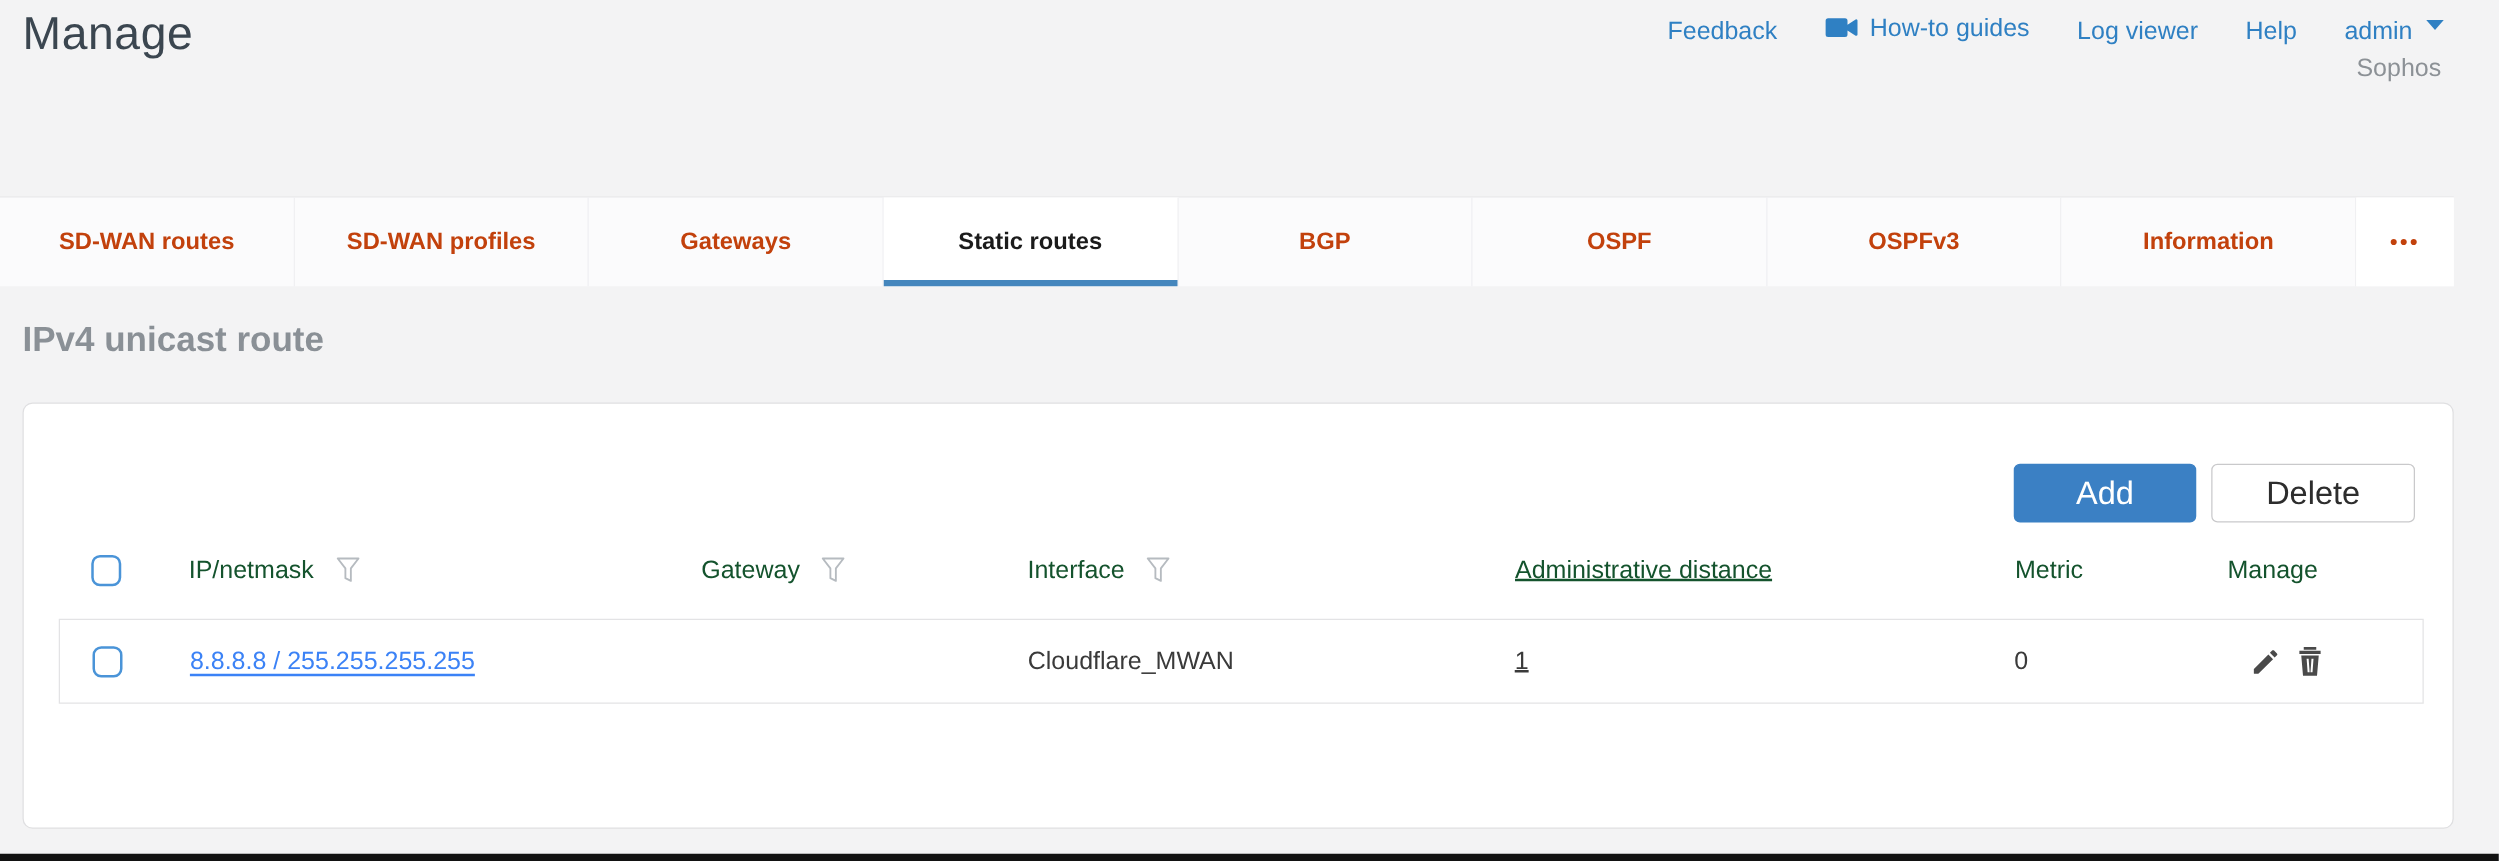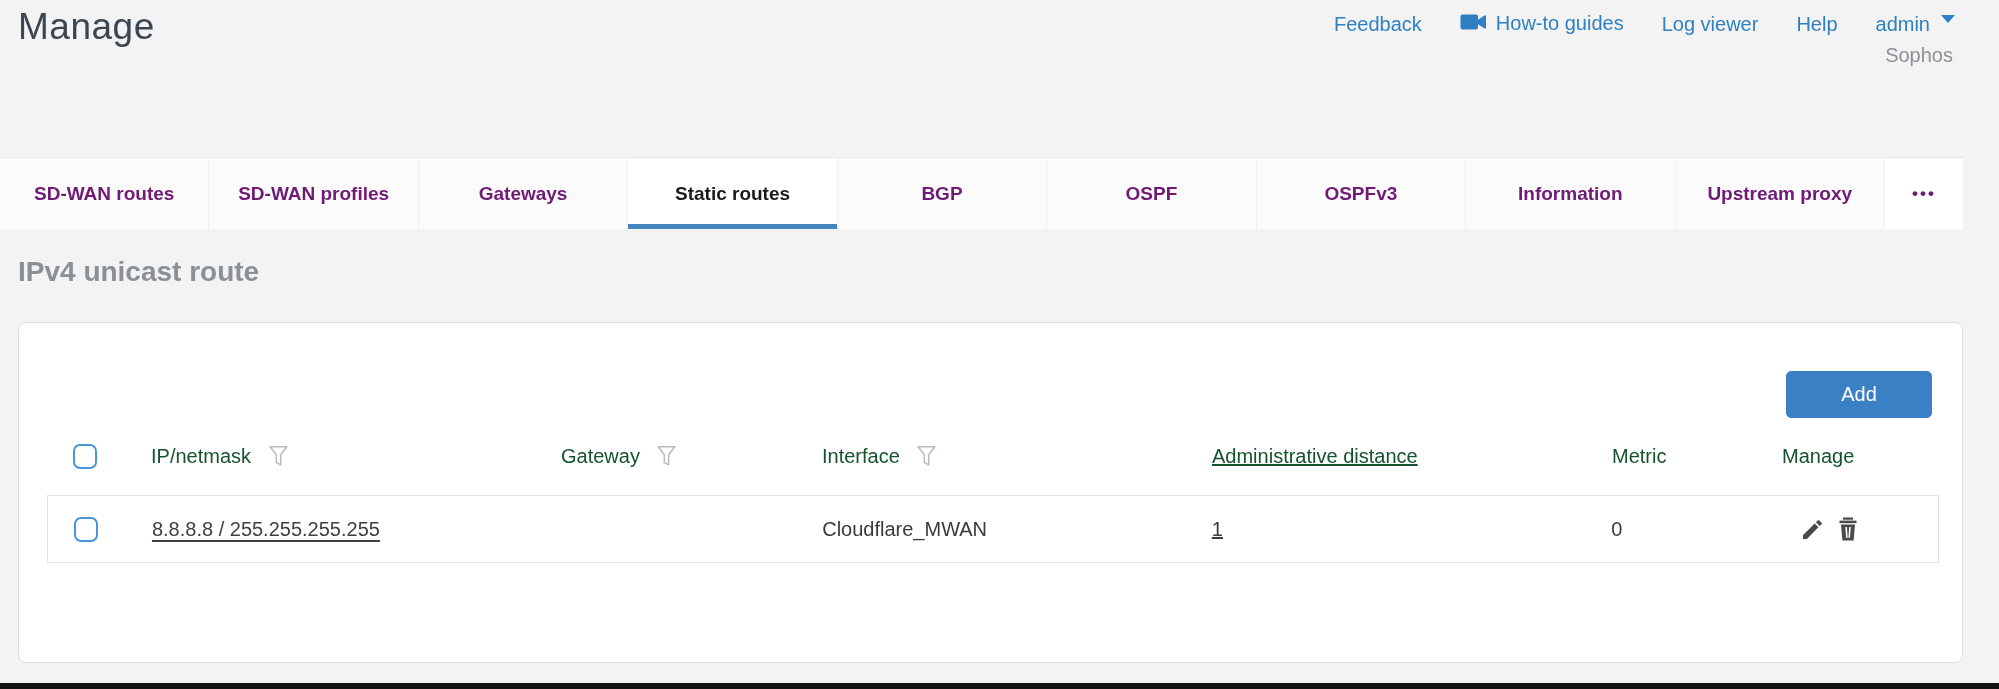--- a/index.html
+++ b/index.html
@@ -35,21 +35,21 @@
   }
 
   
   .tab-bar {
     position:absolute; top:157px; left:0; width:1963px; height:72px;
     background:#fbfbfc; border-top:1px solid #e7e7e9;
     display:flex; align-items:stretch;
   }
   .tab {
     flex:1 1 0; display:flex; align-items:center; justify-content:center;
-    font-size:19px; font-weight:bold; color:#701a75;
+    font-size:19px; font-weight:bold; color:#c2410c;
     border-right:1px solid #f0f0f2; position:relative; cursor:pointer;
     white-space:nowrap;
   }
   .tab.active { background:#ffffff; color:#1b1b1b; }
   .tab.active::after {
     content:""; position:absolute; left:0; right:0; bottom:0; height:5px;
     background:#4486bd;
   }
   .tab.overflow { flex:0 0 78px; background:#ffffff; border-right:none;
     font-size:17px; letter-spacing:2px; }
@@ -62,21 +62,21 @@
 
   
   .panel {
     position:absolute; left:18px; top:322px; width:1945px; height:341px;
     background:#ffffff; border:1px solid #dfdfe1; border-radius:8px;
   }
   .panel-toolbar {
     position:absolute; top:48px; right:30px; display:flex; gap:12px;
   }
   .btn {
-    height:47px; border-radius:5px; font-size:20px;
+    height:47px; border-radius:5px; font-size:26px;
     display:flex; align-items:center; justify-content:center;
     cursor:pointer; font-family:"Liberation Sans", sans-serif;
   }
   .btn-primary { width:146px; background:#3b80c4; border:1px solid #3b80c4; color:#ffffff; }
   .btn-secondary { width:163px; background:#ffffff; border:1px solid #c9c9cb; color:#2d2d2d; }
 
   
   .col-check    { width:104px; display:flex; align-items:center; padding-left:26px; }
   .col-ip       { width:410px; }
   .col-gateway  { width:261px; }
@@ -99,21 +99,21 @@
 
   .funnel-icon { width:21px; height:24px; cursor:pointer; }
 
   .table-row {
     position:absolute; left:28px; top:172px; width:1892px; height:68px;
     display:flex; align-items:center;
     border:1px solid #e3e3e5; background:#fff;
     font-size:20px; color:#3a3a3a;
   }
   .ip-link {
-    color:#404040; text-decoration:underline; text-underline-offset:4px; cursor:pointer;
+    color:#3b82f6; text-decoration:underline; text-underline-offset:4px; cursor:pointer;
   }
   .manage-icons { display:flex; align-items:center; gap:10px; padding-left:18px; }
   .icon-btn { width:26px; height:26px; cursor:pointer; display:flex; align-items:center; justify-content:center; }
 
   
   .bottom-bar {
     position:absolute; left:0; bottom:0; width:100%; height:6px; background:#121212;
   }
 </style>
 </head>
@@ -151,30 +151,30 @@
 
 <div class="tab-bar">
   <div class="tab">SD-WAN routes</div>
   <div class="tab">SD-WAN profiles</div>
   <div class="tab">Gateways</div>
   <div class="tab active">Static routes</div>
   <div class="tab">BGP</div>
   <div class="tab">OSPF</div>
   <div class="tab">OSPFv3</div>
   <div class="tab">Information</div>
-  <div class="tab">Upstream proxy</div>
   <div class="tab overflow">•••</div>
 </div>
 
 <div class="section-heading">IPv4 unicast route</div>
 
 <div class="panel">
 
   <div class="panel-toolbar">
     <button class="btn btn-primary">Add</button>
+    <button class="btn btn-secondary">Delete</button>
   </div>
 
   <div class="table-header">
     <div class="col-check">
       <div class="checkbox"></div>
     </div>
     <div class="col-ip hcell">
       <span>IP/netmask</span>
       <span class="icon-btn">
         <svg class="funnel-icon" viewBox="0 0 24 26">

